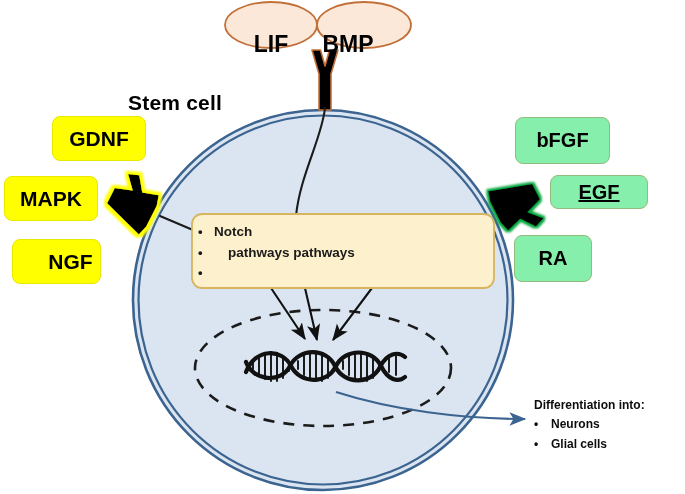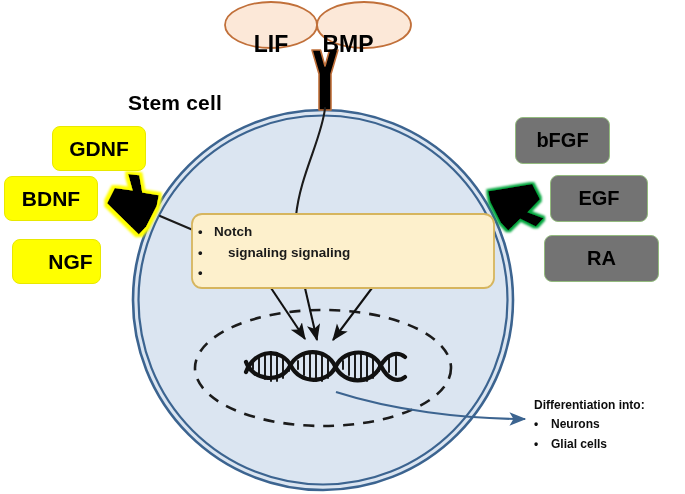--- a/index.html
+++ b/index.html
@@ -45,21 +45,21 @@
     color: #000000;
     border-radius: 8px;
     box-sizing: border-box;
   }
   .chip-yellow {
     background: #ffff00;
     border: 1px solid #e8e800;
     font-size: 21px;
   }
   .chip-green {
-    background: #737373;
+    background: #86efac;
     border: 1.4px solid #93bb7e;
     font-size: 20px;
   }
   .ellipse-lbl {
     position: absolute;
     display: flex;
     align-items: center;
     justify-content: center;
     font-family: "Liberation Sans", sans-serif;
     font-weight: bold;
@@ -240,36 +240,36 @@
     <path d="M336,392 C392,410 462,419 525,419" fill="none" stroke="#3c6490" stroke-width="2.1" marker-end="url(#arrowBlue)"></path>
 
     <rect x="192" y="214" width="302" height="74" rx="10" ry="10" fill="#fdf0cc" stroke="#d6b55e" stroke-width="1.8"></rect>
   </svg>
 
   <div class="lbl" id="stem-cell-label">Stem cell</div>
 
   <div class="ellipse-lbl" style="left:225px; top:2px; width:92px; height:46px;">LIF</div>
   <div class="ellipse-lbl" style="left:301px; top:2px; width:94px; height:46px;">BMP</div>
 
-  <div class="chip chip-yellow" style="left:52px; top:126px; width:94px; height:45px;">GDNF</div>
-  <div class="chip chip-yellow" style="left:4px; top:176px; width:94px; height:45px;">BDNF</div>
+  <div class="chip chip-yellow" style="left:52px; top:116px; width:94px; height:45px;">GDNF</div>
+  <div class="chip chip-yellow" style="left:4px; top:176px; width:94px; height:45px;">MAPK</div>
   <div class="chip chip-yellow" style="left:12px; top:239px; width:89px; height:45px;padding-left:28px;">NGF</div>
 
   <div class="chip chip-green" style="left:515px; top:117px; width:95px; height:47px;">bFGF</div>
-  <div class="chip chip-green" style="left:550px; top:175px; width:98px; height:47px;">EGF</div>
-  <div class="chip chip-green" style="left:544px; top:235px; width:115px; height:47px;">RA</div>
+  <div class="chip chip-green" style="left:550px; top:175px; width:98px; height:34px;text-decoration:underline;">EGF</div>
+  <div class="chip chip-green" style="left:514px; top:235px; width:78px; height:47px;">RA</div>
 
   <div id="pathway-box-text">
     <div class="row">
       <span class="bullet">•</span>
       <span>Notch</span>
     </div>
     <div class="row">
       <span class="bullet">•</span>
-      <span class="sig">signaling signaling</span>
+      <span class="sig">pathways pathways</span>
     </div>
     <div class="row">
       <span class="bullet">•</span>
     </div>
   </div>
 
   <div id="diff-block">
     <div>Differentiation into:</div>
     <div class="row">
       <span class="bullet">•</span>

